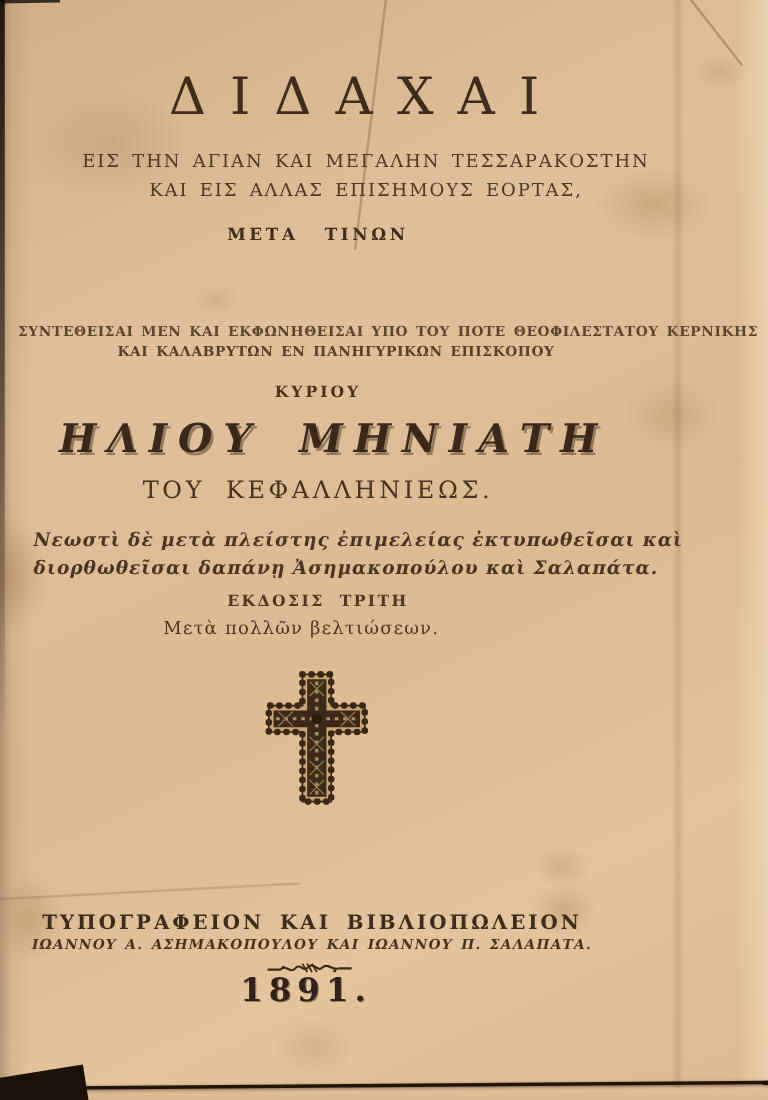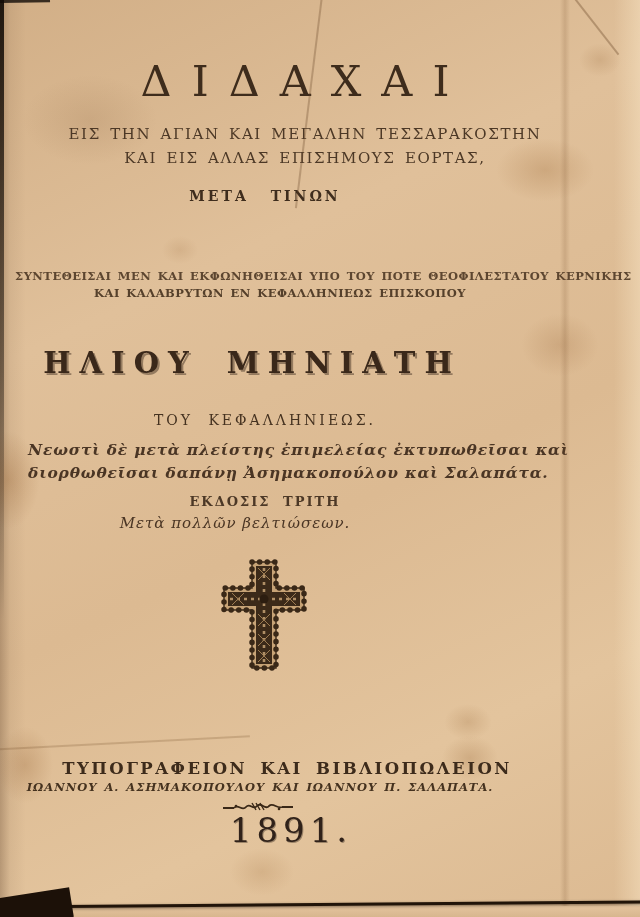--- a/index.html
+++ b/index.html
@@ -34,33 +34,33 @@
     white-space:nowrap;
   }
   .l-title     {top:56px;  left:60px; width:490px; font-size:43px; letter-spacing:20px; color:#3e2c1c;}
   .l-sub1      {top:125px; left:60px; width:490px; font-size:15px; letter-spacing:1.6px; word-spacing:3px; color:#4c3826;}
   .l-sub2      {top:149px; left:60px; width:490px; font-size:15px; letter-spacing:1.6px; word-spacing:3px; color:#4c3826;}
   .l-meta      {top:188px; left:20px; width:490px; font-size:14px; font-weight:bold; letter-spacing:3px; word-spacing:14px; color:#3f2d1d;}
   .l-paneg     {top:216px; left:20px; width:490px; font-size:25px; letter-spacing:2px; word-spacing:16px; color:#453220;}
   .l-comp1     {top:269px; left:15px; width:530px; font-size:11.5px; font-weight:bold; letter-spacing:.5px; word-spacing:2px; color:#5d4630;}
   .l-comp2     {top:286px; left:15px; width:530px; font-size:11.5px; font-weight:bold; letter-spacing:.5px; word-spacing:2px; color:#55402b;}
   .l-kyriou    {top:320px; left:20px; width:490px; font-size:13px; font-weight:bold; letter-spacing:2.5px; color:#47331f;}
-  .l-author    {top:346px; left:7px; width:490px; font-size:29px; font-weight:bold; letter-spacing:9px; word-spacing:10px; color:#3a281a;
-                text-shadow:2px 2px 0 rgba(58,40,26,.45);}
-  .l-origin    {top:412px; left:20px; width:490px; font-size:14px; letter-spacing:3px; word-spacing:8px; color:#453220;}
+  .l-author    {top:346px; left:33px; width:490px; font-size:33px; font-weight:bold; letter-spacing:9px; word-spacing:10px; color:#3a281a;
+                text-shadow:2px 2px 0 rgba(58,40,26,.45);font-style:italic;}
+  .l-origin    {top:396px; left:20px; width:490px; font-size:20px; letter-spacing:3px; word-spacing:8px; color:#453220;}
   .l-note1     {top:440px; left:28px; width:386px; font-size:15.5px; font-weight:bold; font-style:italic; letter-spacing:.8px; color:#4a3524;}
   .l-note2     {top:463px; left:28px; width:386px; font-size:15.5px; font-weight:bold; font-style:italic; letter-spacing:.8px; color:#4a3524;}
   .l-ekdosis   {top:494px; left:20px; width:490px; font-size:13px; letter-spacing:2px; word-spacing:6px; font-weight:bold; color:#4c3826;}
-  .l-editionsub{top:514px; left:12px; width:446px; font-size:15px; font-style:italic; letter-spacing:1px; color:#4a3524;}
+  .l-editionsub{top:514px; left:28px; width:446px; font-size:15px; letter-spacing:1px; color:#4a3524;}
   .l-place     {top:714px; left:0px;  width:530px; font-size:27px; font-weight:bold; letter-spacing:8px; color:#34241a;
                 text-shadow:1.5px 1.5px 0 rgba(45,30,18,.45);}
-  .l-printer1  {top:759px; left:0px;  width:520px; font-size:16.5px; font-weight:bold; letter-spacing:2.5px; word-spacing:5px; color:#3d2b1b;padding-left:27px;}
+  .l-printer1  {top:759px; left:0px;  width:520px; font-size:16.5px; font-weight:bold; letter-spacing:2.5px; word-spacing:5px; color:#3d2b1b;}
   .l-printer2  {top:780px; left:0px;  width:520px; font-size:11.5px; font-weight:bold; letter-spacing:1px; word-spacing:2px; color:#45321f;font-style:italic;}
-  .l-year      {top:810px; left:0px;  width:510px; font-size:34px; font-weight:normal; letter-spacing:5px; color:#30221a;
-                text-shadow:1px 1px 0 rgba(48,34,26,.4);margin-left:36px;}
+  .l-year      {top:810px; left:0px;  width:510px; font-size:27px; font-weight:bold; letter-spacing:5px; color:#30221a;
+                text-shadow:1px 1px 0 rgba(48,34,26,.4);}
   .cross-wrap  {position:absolute; top:556px; left:216px; width:96px; height:118px;}
   .divider-wrap{position:absolute; top:799px; left:222px; width:72px; height:14px;}
   
   .edge-left   {position:absolute; left:0; top:0; width:4px; height:620px;
                 background:linear-gradient(180deg, rgba(16,10,5,.9), rgba(16,10,5,.45) 60%, rgba(16,10,5,0));}
   .edge-top    {position:absolute; left:0; top:0; width:50px; height:3px; background:rgba(18,11,6,.8); transform:rotate(-1deg); transform-origin:left top;}
   .edge-bottom {position:absolute; left:-12px; top:903px; width:670px; height:3px; background:#211409;
                 transform:rotate(-0.45deg); box-shadow:0 1px 3px rgba(30,18,9,.5);}
   .edge-corner {position:absolute; left:-18px; top:894px; width:90px; height:30px; background:#1c1108; transform:rotate(-9deg);}
   .band-bottom {position:absolute; left:0; top:906px; width:640px; height:11px; background:linear-gradient(180deg,#e4c49e,#d8b68e);}
@@ -73,21 +73,22 @@
 </head>
 <body>
 
 <div id="paper">
 
   <div class="line l-title">ΔΙΔΑΧΑΙ</div>
   <div class="line l-sub1">ΕΙΣ ΤΗΝ ΑΓΙΑΝ ΚΑΙ ΜΕΓΑΛΗΝ ΤΕΣΣΑΡΑΚΟΣΤΗΝ</div>
   <div class="line l-sub2">ΚΑΙ ΕΙΣ ΑΛΛΑΣ ΕΠΙΣΗΜΟΥΣ ΕΟΡΤΑΣ,</div>
   <div class="line l-meta">ΜΕΤΑ ΤΙΝΩΝ</div>
   <div class="line l-comp1">ΣΥΝΤΕΘΕΙΣΑΙ ΜΕΝ ΚΑΙ ΕΚΦΩΝΗΘΕΙΣΑΙ ΥΠΟ ΤΟΥ ΠΟΤΕ ΘΕΟΦΙΛΕΣΤΑΤΟΥ ΚΕΡΝΙΚΗΣ</div>
-  <div class="line l-comp2">ΚΑΙ ΚΑΛΑΒΡΥΤΩΝ ΕΝ ΚΕΦΑΛΛΗΝΙΕΩΣ ΕΠΙΣΚΟΠΟΥ</div>
+  <div class="line l-comp2">ΚΑΙ ΚΑΛΑΒΡΥΤΩΝ ΕΝ ΠΑΝΗΓΥΡΙΚΩΝ ΕΠΙΣΚΟΠΟΥ</div>
+  <div class="line l-kyriou">ΚΥΡΙΟΥ</div>
   <div class="line l-author">ΗΛΙΟΥ ΜΗΝΙΑΤΗ</div>
   <div class="line l-origin">ΤΟΥ ΚΕΦΑΛΛΗΝΙΕΩΣ.</div>
   <div class="line l-note1">Νεωστὶ δὲ μετὰ πλείστης ἐπιμελείας ἐκτυπωθεῖσαι καὶ</div>
   <div class="line l-ekdosis">ΕΚΔΟΣΙΣ ΤΡΙΤΗ</div>
   <div class="line l-note2">διορθωθεῖσαι δαπάνῃ Ἀσημακοπούλου καὶ Σαλαπάτα.</div>
   <div class="line l-editionsub">Μετὰ πολλῶν βελτιώσεων.</div>
 
   <div class="cross-wrap">
     <svg width="96" height="118" viewBox="0 0 96 118" xmlns="http://www.w3.org/2000/svg">
 

